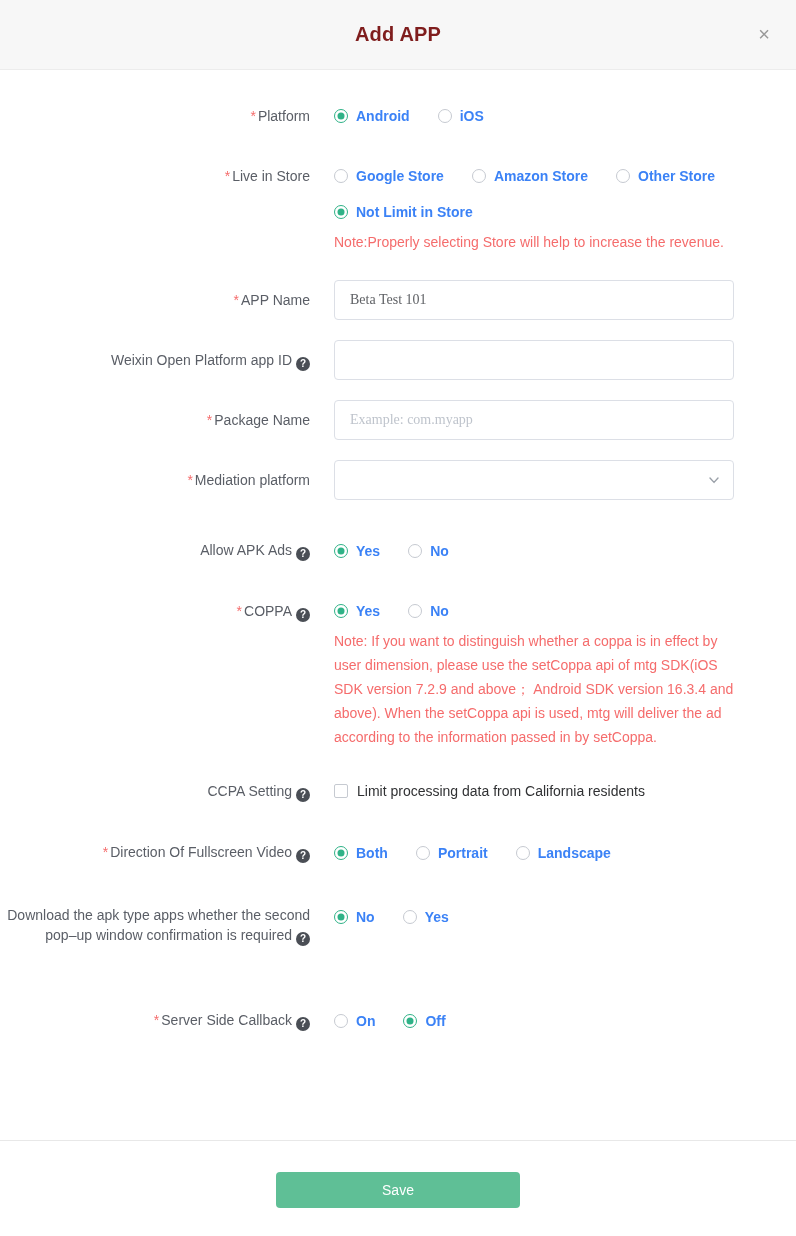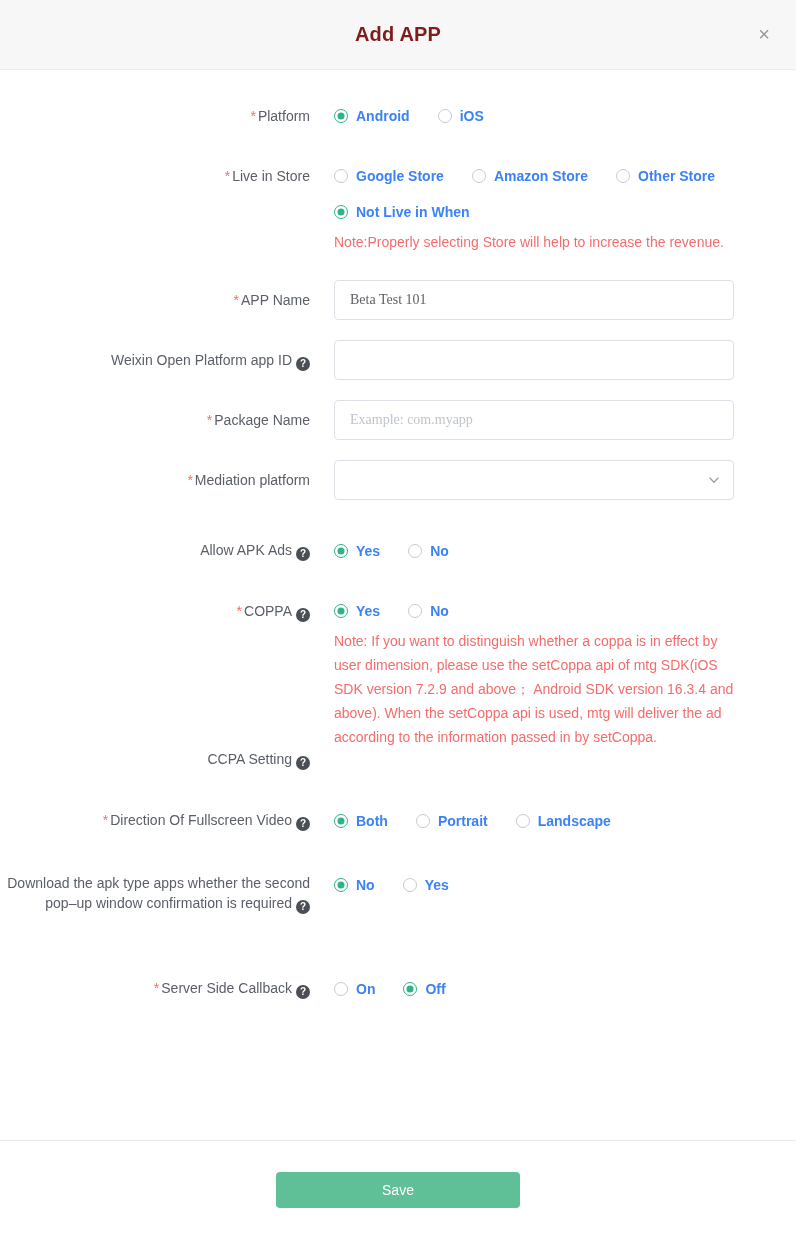--- a/index.html
+++ b/index.html
@@ -164,21 +164,21 @@
   }
   
   .field-note {
     color: var(--red);
     line-height: 24px;
     margin-top: 8px;
     width: 400px;
   }
   
   .mb-40 { margin-bottom: 40px; }
-  .mb-32 { }
+  .mb-32 { margin-bottom: 32px; }
   .mb-26 { margin-bottom: 26px; }
   .mb-20 { margin-bottom: 20px; }
   .mb-42 { margin-bottom: 42px; }
   .mb-64 { margin-bottom: 64px; }
   .sub-row { margin-top: 16px; }
   
   .modal-footer {
     flex: 0 0 auto;
     border-top: 1px solid #e8e8e8;
     padding: 31px 0 28px 0;
@@ -242,21 +242,21 @@
             <span>Amazon Store</span>
           </label>
           <label class="radio-item">
             <span class="radio-icon"></span>
             <span>Other Store</span>
           </label>
         </div>
         <div class="radio-line sub-row">
           <label class="radio-item">
             <span class="radio-icon checked"></span>
-            <span>Not Live in When</span>
+            <span>Not Limit in Store</span>
           </label>
         </div>
         <div class="field-note">Note:Properly selecting Store will help to increase the revenue.</div>
       </div>
     </div>
 
     <div class="form-row v-center mb-20">
       <div class="label-col">
         <span class="req">*</span><span>APP Name</span>
       </div>
@@ -332,20 +332,26 @@
           </label>
         </div>
         <div class="field-note">Note: If you want to distinguish whether a coppa is in effect by user dimension, please use the setCoppa api of mtg SDK(iOS SDK version 7.2.9 and above； Android SDK version 16.3.4 and above). When the setCoppa api is used, mtg will deliver the ad according to the information passed in by setCoppa.</div>
       </div>
     </div>
 
     <div class="form-row v-center mb-40">
       <div class="label-col">
         <span>CCPA Setting</span><span class="help-icon">?</span>
       </div>
+      <div class="control-col">
+        <label class="checkbox-item">
+          <span class="checkbox-icon"></span>
+          <span>Limit processing data from California residents</span>
+        </label>
+      </div>
     </div>
 
     <div class="form-row v-center mb-42">
       <div class="label-col">
         <span class="req">*</span><span>Direction Of Fullscreen Video</span><span class="help-icon">?</span>
       </div>
       <div class="control-col">
         <div class="radio-line">
           <label class="radio-item">
             <span class="radio-icon checked"></span>

